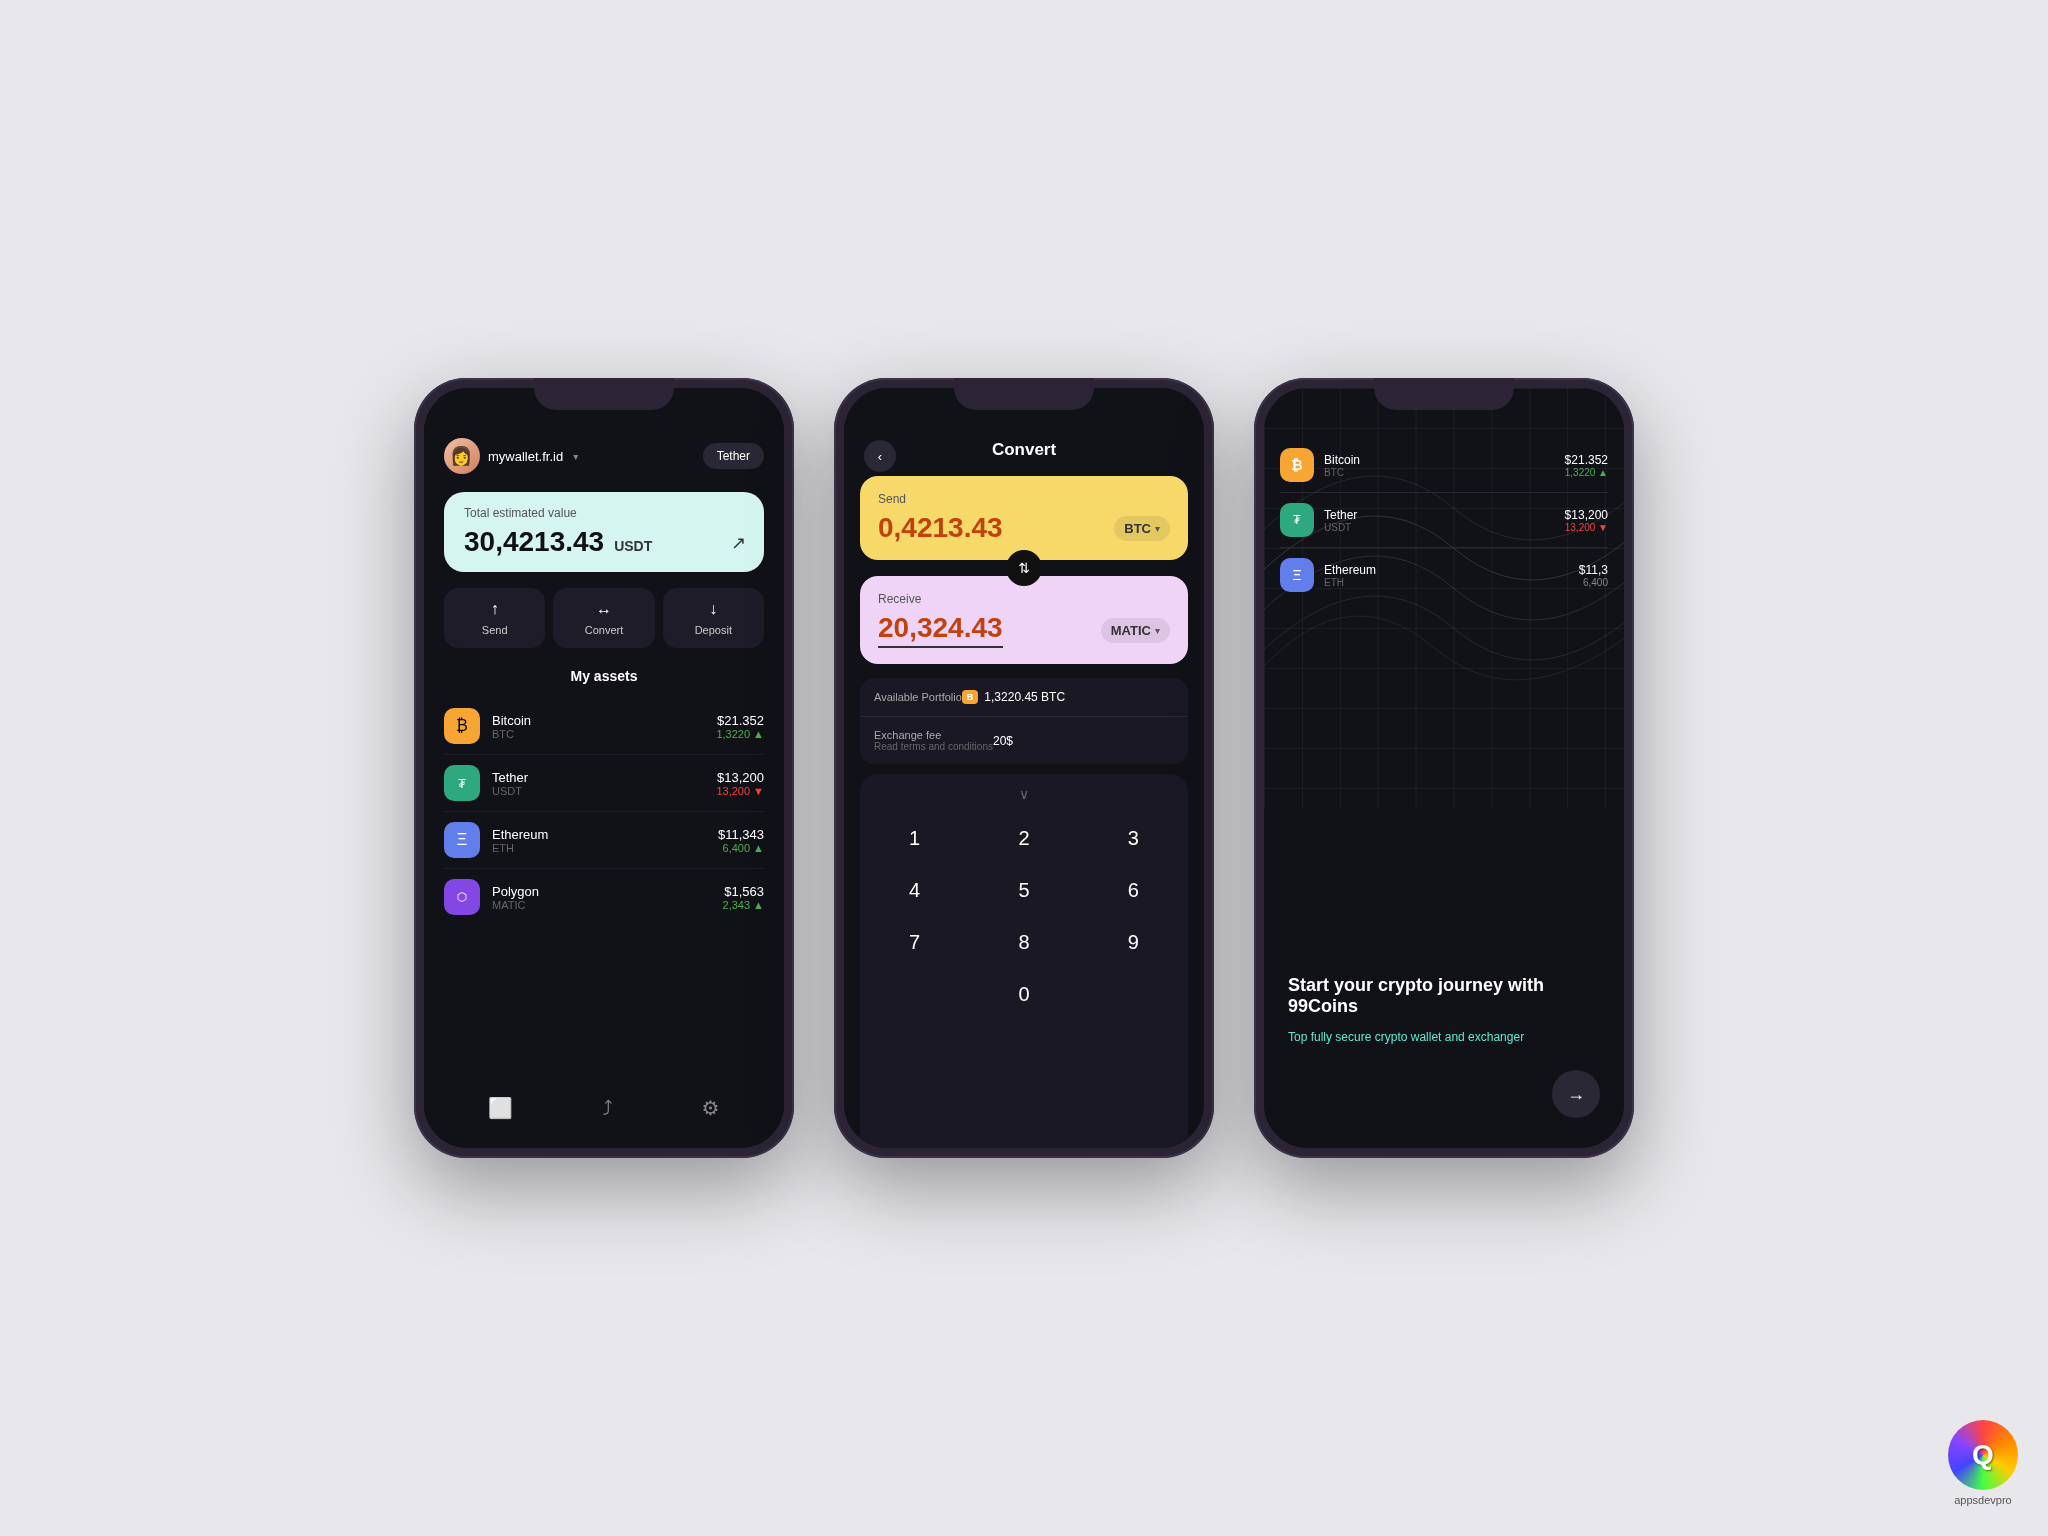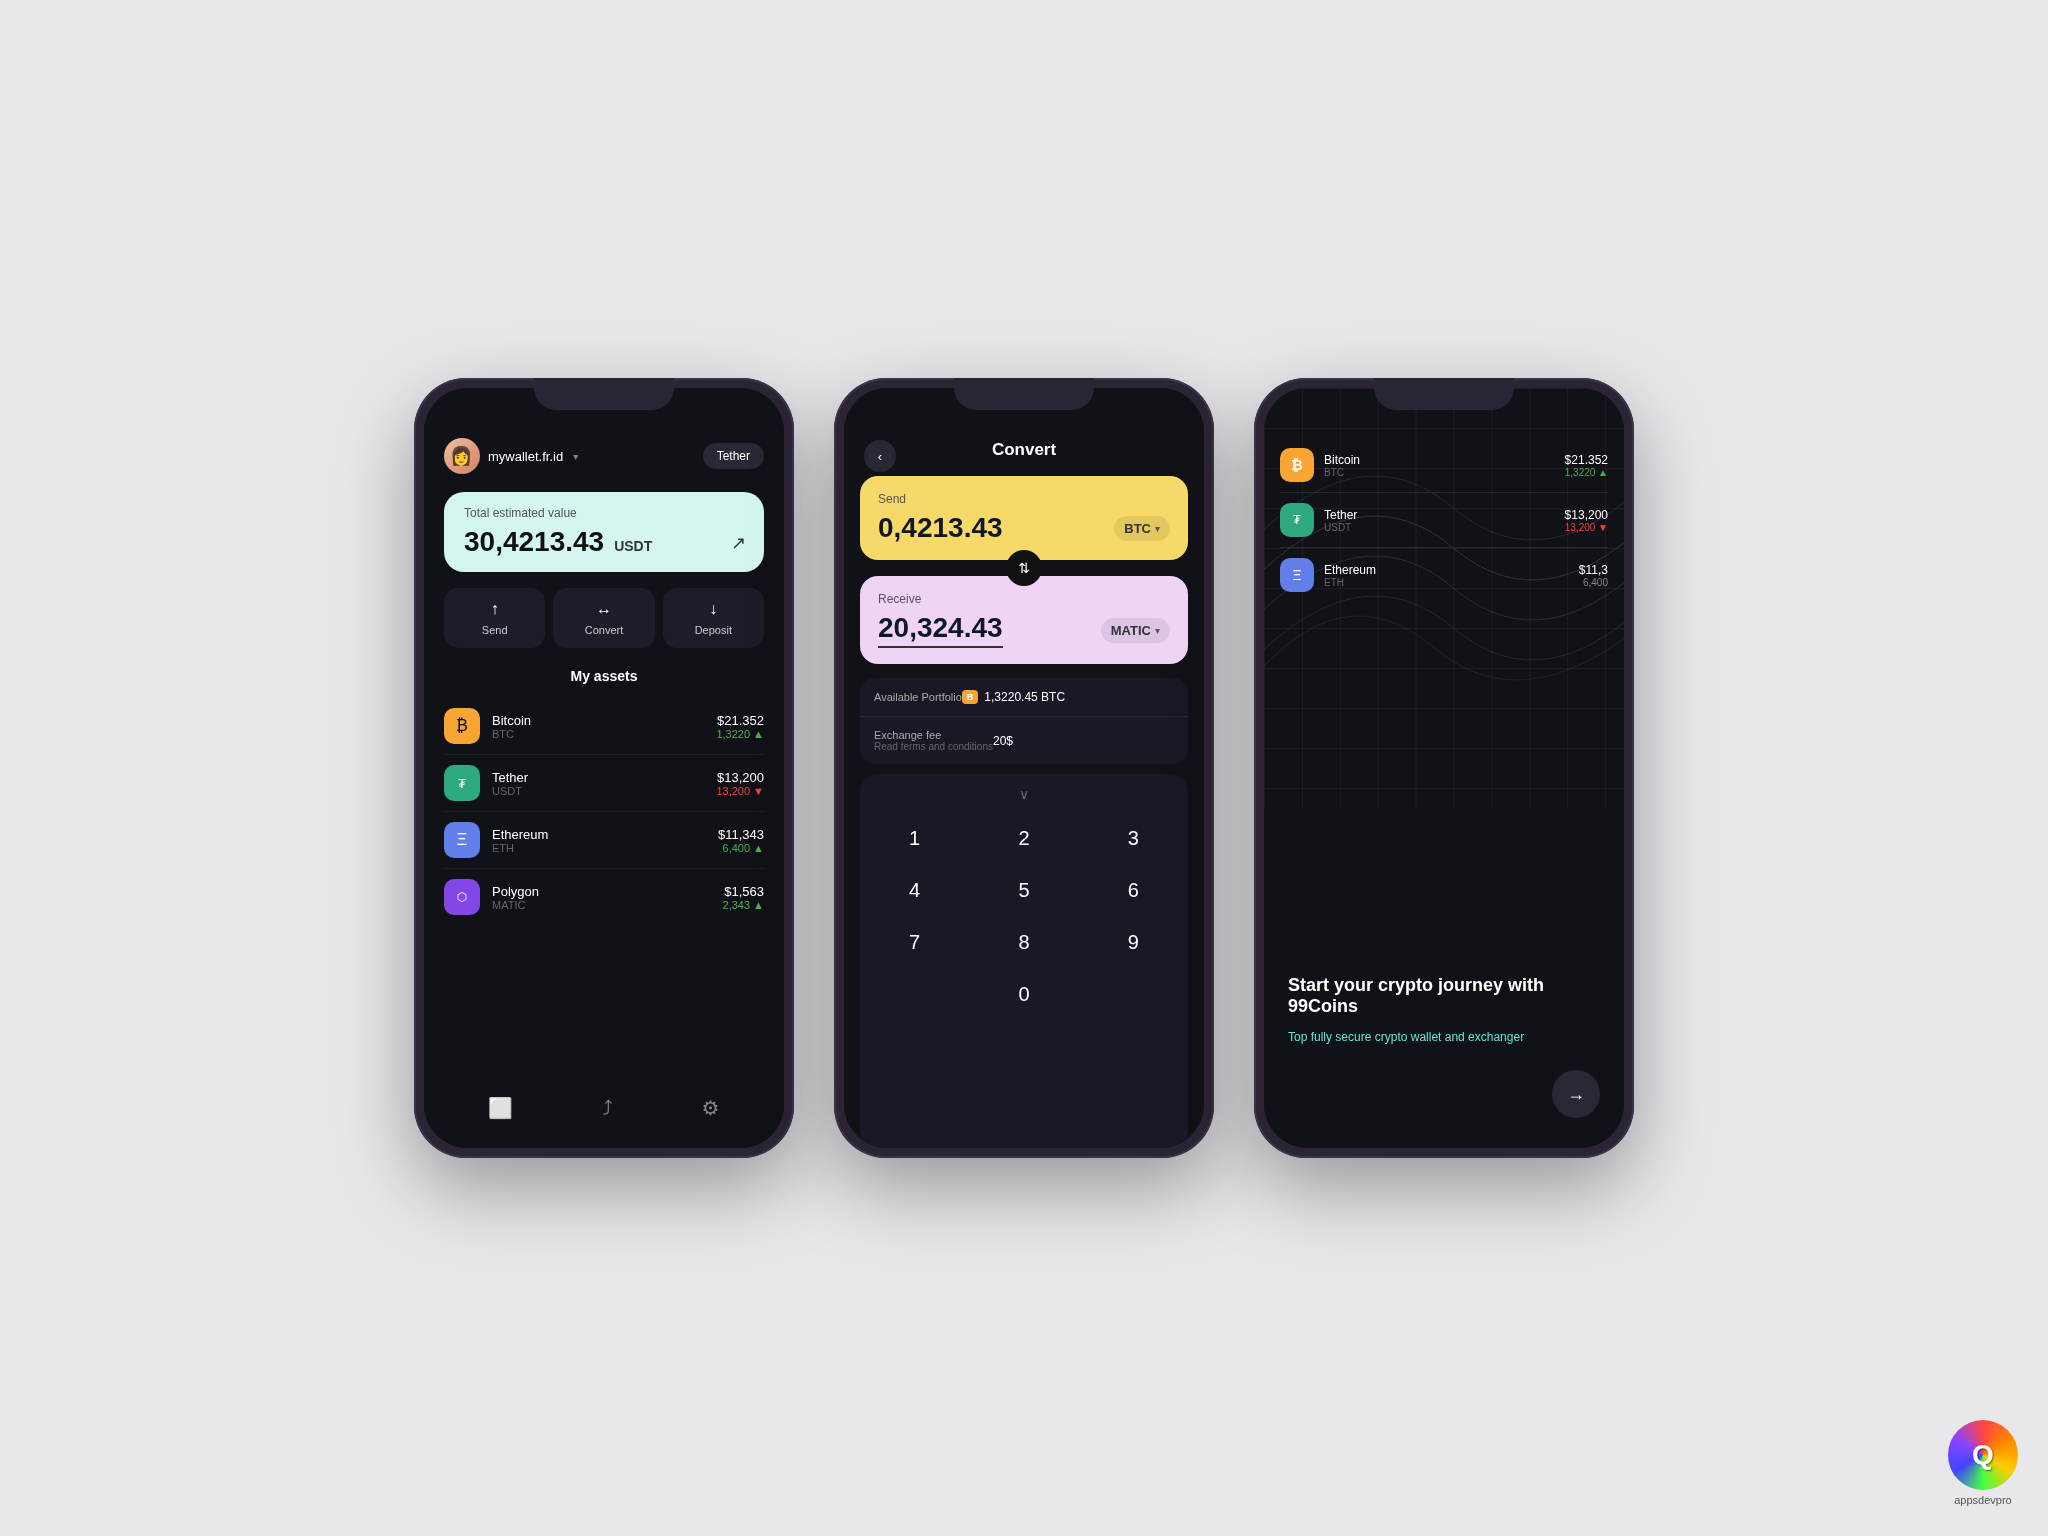--- a/index.html
+++ b/index.html
@@ -282,21 +282,21 @@
       margin-bottom: 6px;
     }
     .card-row {
       display: flex;
       align-items: center;
       justify-content: space-between;
     }
     .card-amount {
       font-size: 28px;
       font-weight: 700;
-      color: #0f172a;
+      color: #c2410c;
     }
     .currency-select {
       display: flex;
       align-items: center;
       gap: 4px;
       background: rgba(0,0,0,0.08);
       padding: 5px 10px;
       border-radius: 20px;
       cursor: pointer;
     }

